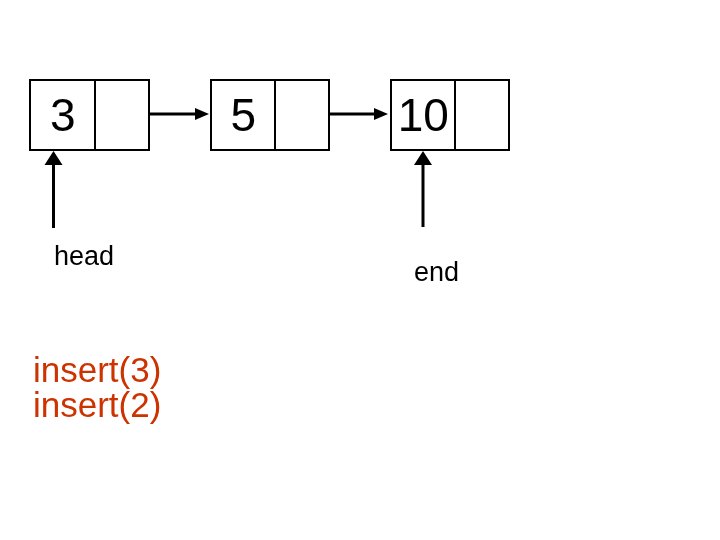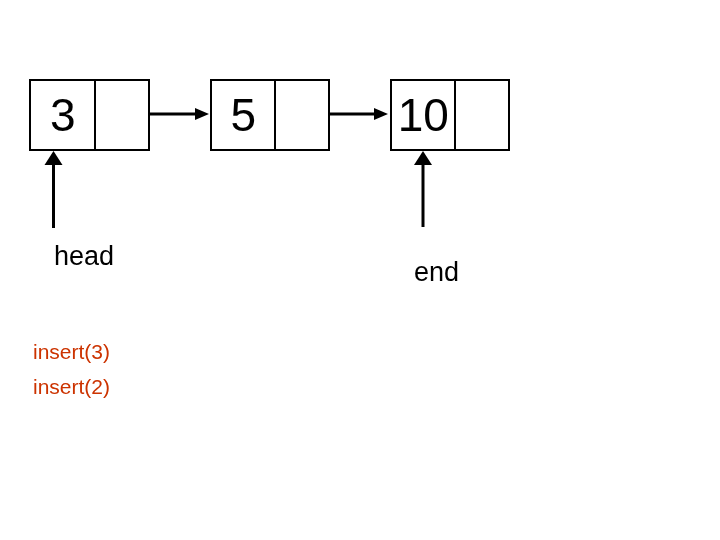--- a/index.html
+++ b/index.html
@@ -61,22 +61,22 @@
     font-size:27px;
     line-height:1;
     color:var(--line-color);
     margin-left:24px;
   }
   .head-label{left:30px;top:243px;}
   .end-label{left:390px;top:259px;}
   .operations{
     position:absolute;
     left:33px;
-    top:334px;
-    font-size:21px;
+    top:352px;
+    font-size:35px;
     line-height:35px;
     color:var(--ops-color);
   }
 </style>
 </head>
 <body>
 
 <div class="slide">
 
   <svg class="arrows-layer" viewBox="0 0 720 540" xmlns="http://www.w3.org/2000/svg">

